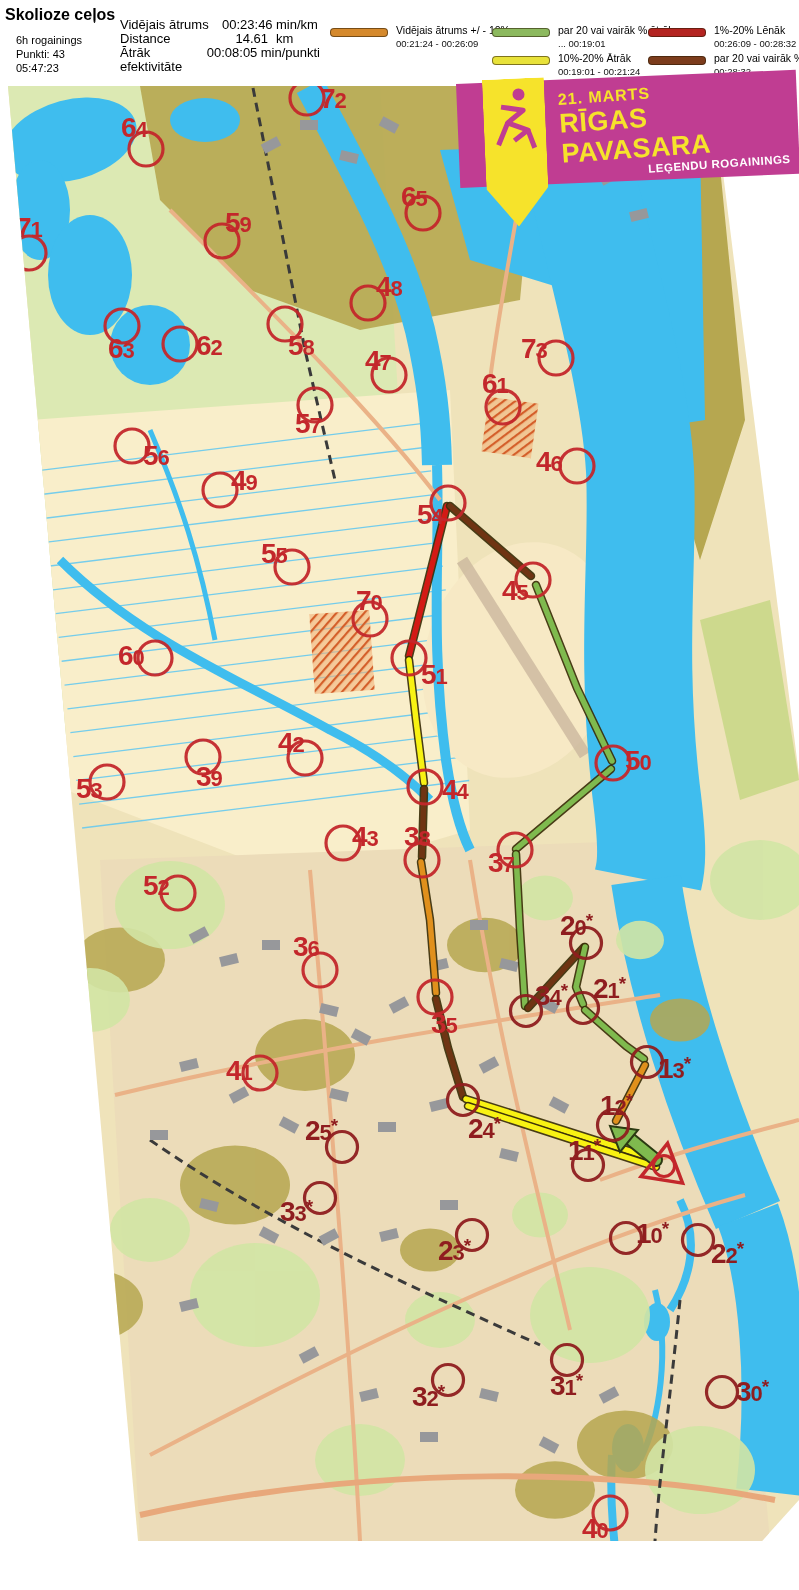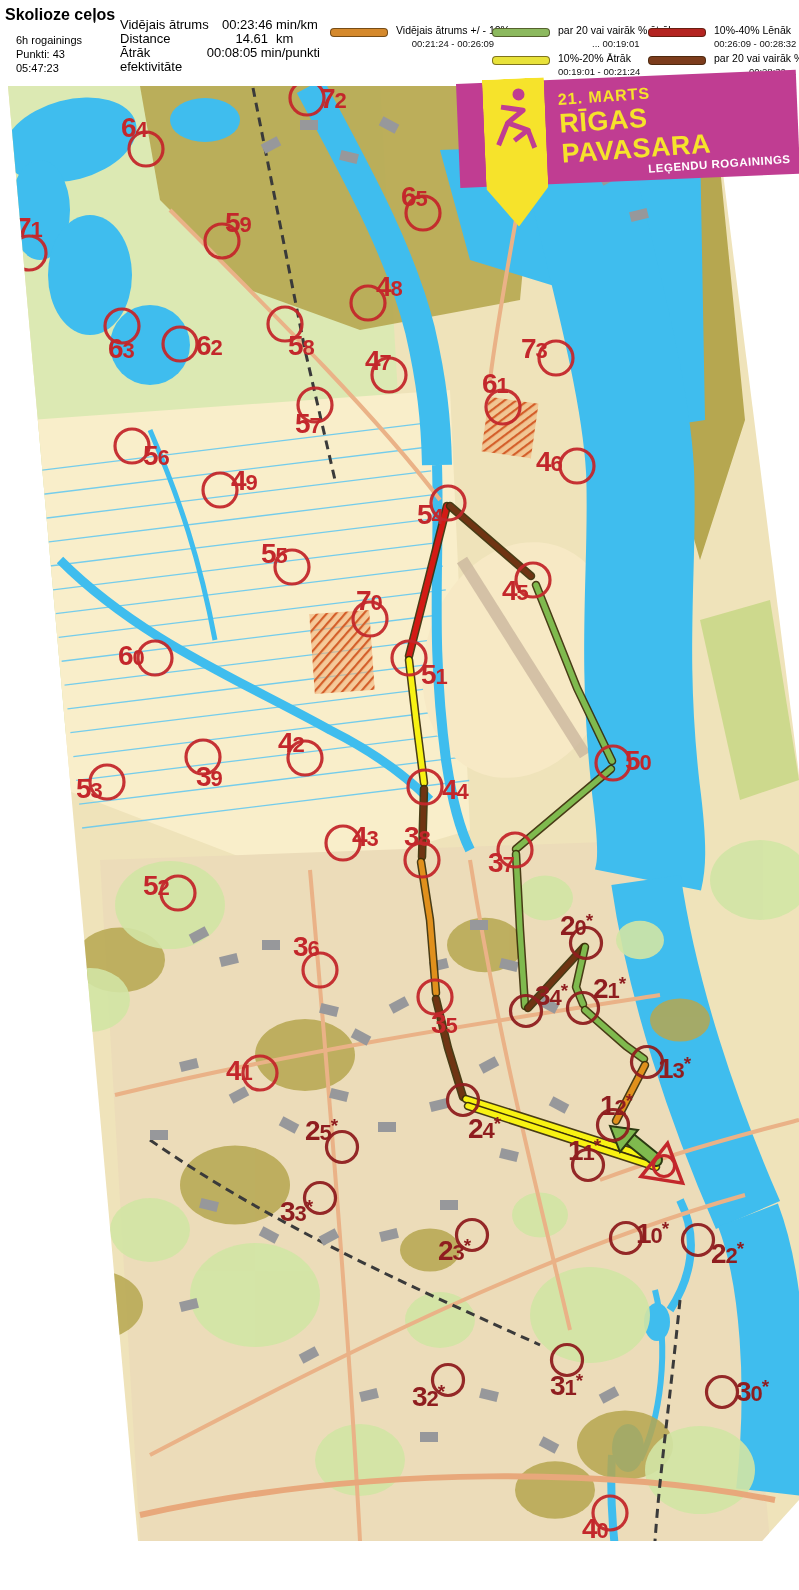--- a/index.html
+++ b/index.html
@@ -13,21 +13,21 @@
   #stats-block{left:120px;top:18px;width:200px;}
   .stat-row{display:flex;font-size:13px;line-height:14px;color:#000;}
   .stat-label{width:102px;}
   .stat-value{width:46px;text-align:right;font-weight:normal;}
   .stat-unit{margin-left:8px;}
   
   .lg-item{position:absolute;display:flex;align-items:flex-start;}
   .lg-line{width:56px;height:7px;border-radius:4px;margin-top:4px;
            border:1px solid rgba(40,25,5,.55);flex:0 0 auto;}
   .lg-txt{margin-left:8px;font-size:10.5px;color:#000;line-height:12px;white-space:nowrap;}
-  .lg-range{font-size:9.5px;color:#111;margin-top:2px;text-align:center;}
+  .lg-range{font-size:9.5px;color:#111;margin-top:2px;}
   
   #banner{left:456px;top:84px;width:340px;height:104px;background:#c03d92;
           transform:rotate(-2.4deg);transform-origin:0 0;}
   #pennant{position:absolute;left:26px;top:-3px;width:62px;height:148px;background:#f6e32b;
            clip-path:polygon(0 0,100% 0,100% 74%,50% 100%,0 74%);}
   #banner-text{position:absolute;left:102px;top:8px;width:228px;transform:rotate(-1.6deg);}
   #banner-date{color:#f6e32b;font-size:16px;font-weight:bold;letter-spacing:1px;}
   #banner-title{color:#f6e32b;font-size:27px;font-weight:bold;letter-spacing:.5px;line-height:30px;}
   #banner-sub{color:#ffffff;font-size:11.5px;font-weight:bold;text-align:right;letter-spacing:.5px;}
   
@@ -368,21 +368,21 @@
   <span class="lg-txt"><span>par 20 vai vairāk % ātrāk</span>
     <div class="lg-range">...   00:19:01</div></span>
 </div>
 <div class="lg-item" style="left:492px;top:52px;">
   <span class="lg-line" style="background-color: rgb(232, 226, 58);"></span>
   <span class="lg-txt"><span>10%-20% Ātrāk</span>
     <div class="lg-range">00:19:01   -   00:21:24</div></span>
 </div>
 <div class="lg-item" style="left:648px;top:24px;">
   <span class="lg-line" style="background-color: rgb(180, 36, 33);"></span>
-  <span class="lg-txt"><span>10%-40% Lēnāk</span>
+  <span class="lg-txt"><span>1%-20% Lēnāk</span>
     <div class="lg-range">00:26:09   -   00:28:32</div></span>
 </div>
 <div class="lg-item" style="left:648px;top:52px;">
   <span class="lg-line" style="background-color: rgb(124, 60, 28);"></span>
   <span class="lg-txt"><span>par 20 vai vairāk % lēnāk</span>
     <div class="lg-range">00:28:32   ...</div></span>
 </div>
 
 <div class="abs" id="banner" style="background: rgb(192, 61, 146);">
   <div id="pennant">

